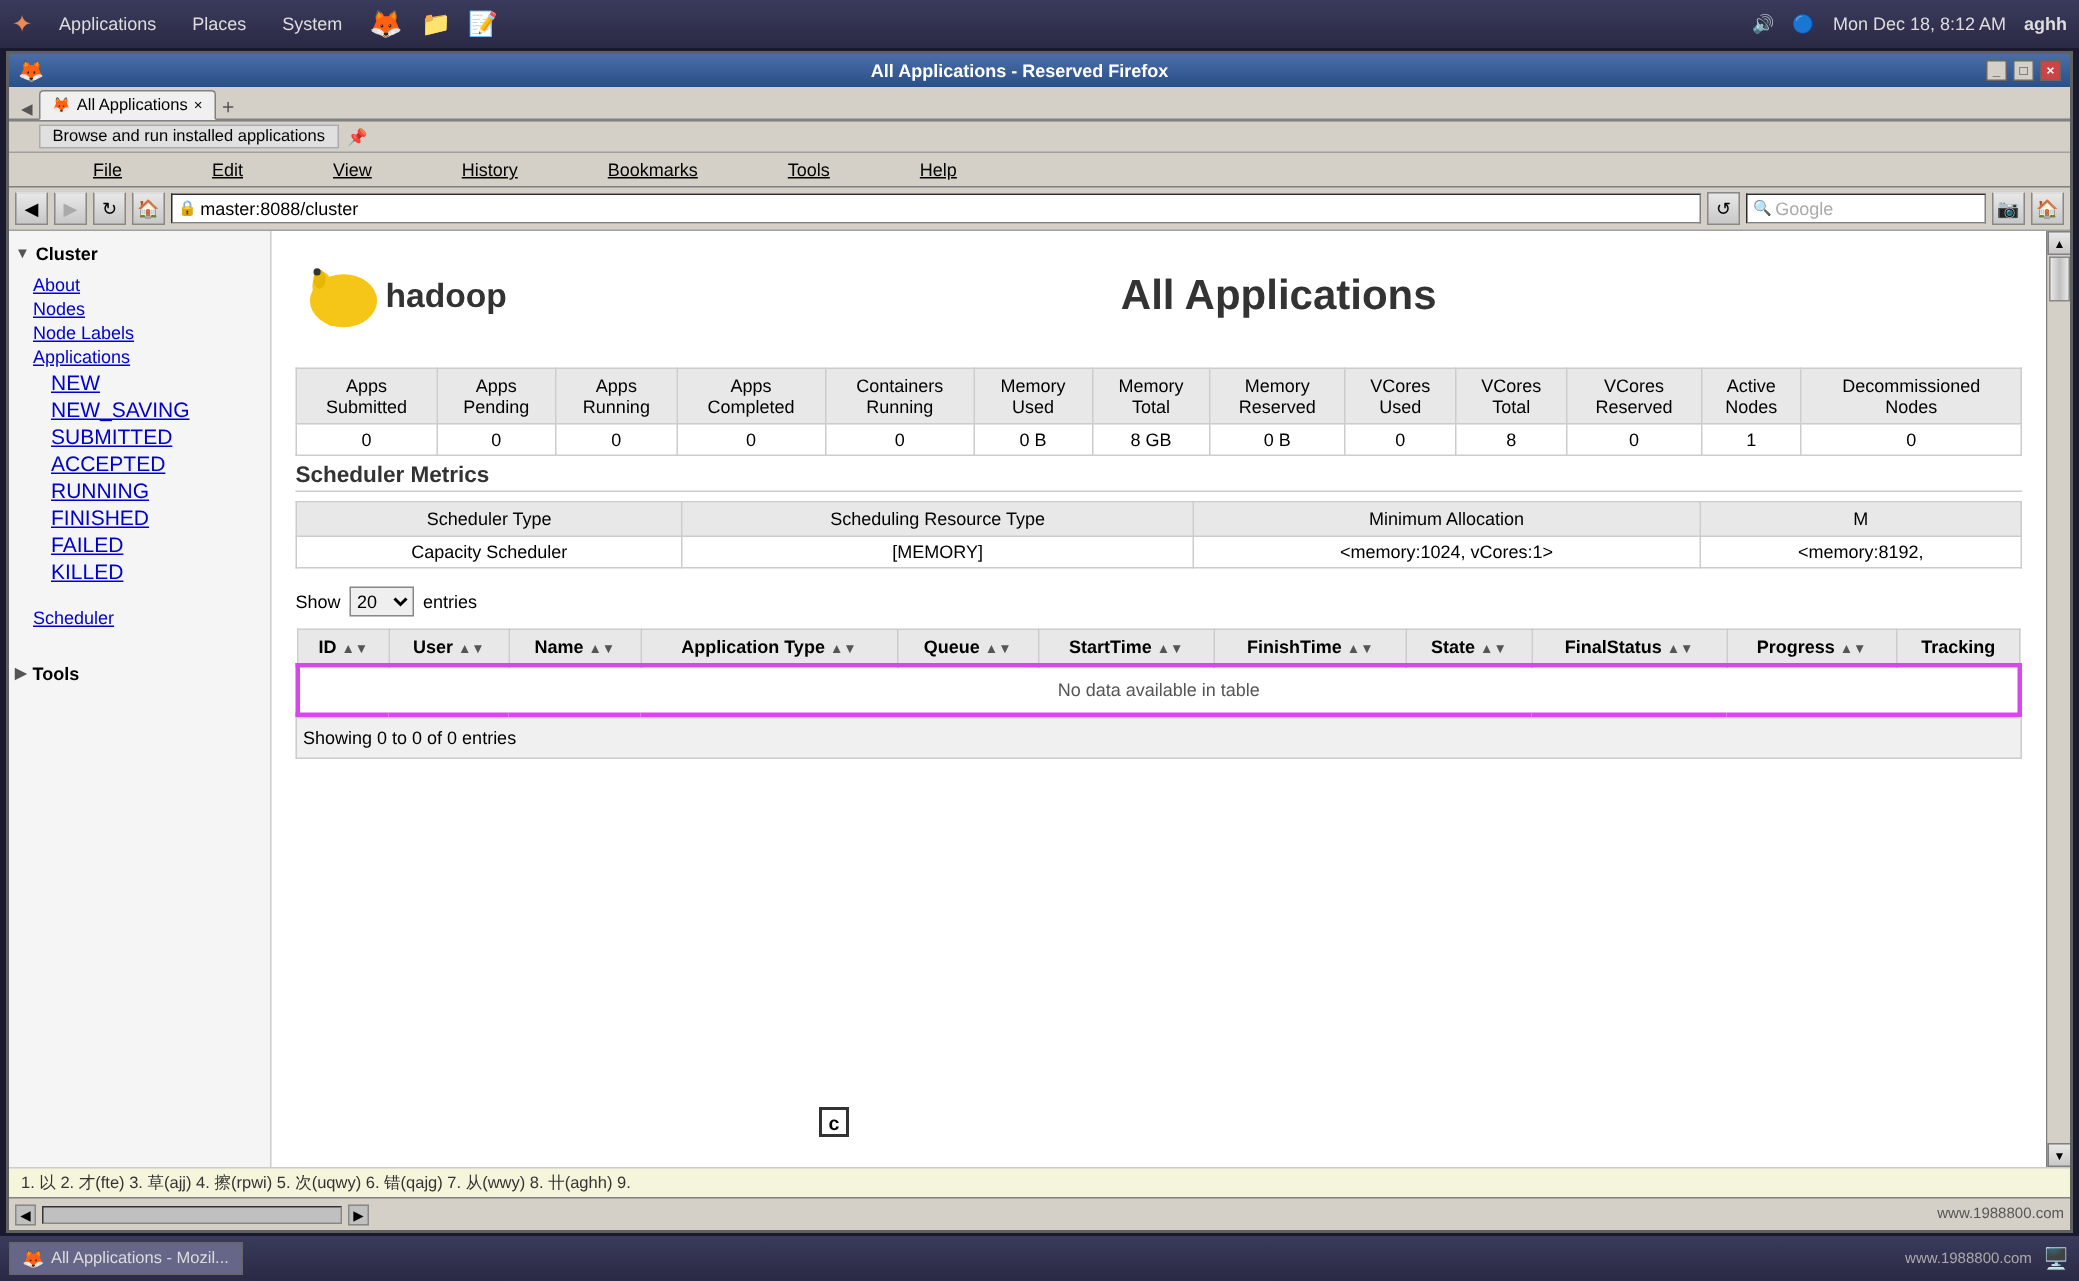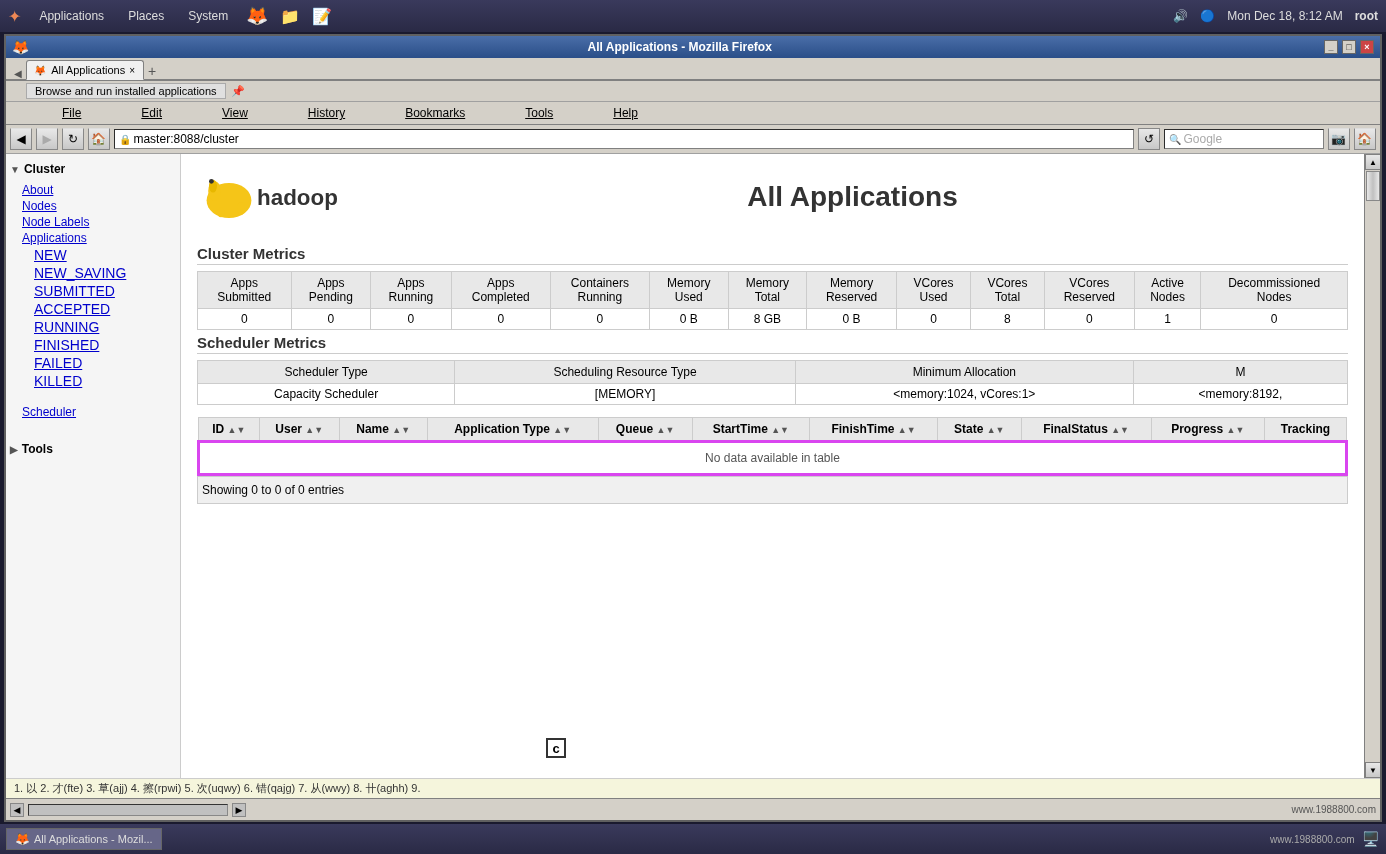--- a/index.html
+++ b/index.html
@@ -381,29 +381,29 @@
     <span class="os-menu-item">Places</span>
     <span class="os-menu-item">System</span>
     <span style="font-size:18px; cursor:pointer;">🦊</span>
     <span style="font-size:16px; cursor:pointer;">📁</span>
     <span style="font-size:16px; cursor:pointer;">📝</span>
   </div>
   <div class="os-topbar-right">
     <span>🔊</span>
     <span>🔵</span>
     <span>Mon Dec 18,  8:12 AM</span>
-    <span style="font-weight:bold;">root</span>
+    <span style="font-weight:bold;">aghh</span>
   </div>
 </div>
 
 <div style="margin: 2px 4px; border: 2px solid #606060; height: calc(854px - 36px - 30px); display: flex; flex-direction: column;">
 
   <div class="browser-titlebar">
     <span style="font-size:14px; margin-right:6px;">🦊</span>
-    <span class="browser-titlebar-title">All Applications - Mozilla Firefox</span>
+    <span class="browser-titlebar-title">All Applications - Reserved Firefox</span>
     <div class="browser-titlebar-controls">
       <div class="title-btn">_</div>
       <div class="title-btn">□</div>
       <div class="title-btn" style="background:#c44; color:white;">×</div>
     </div>
   </div>
 
   <div class="tab-bar">
     <div style="font-size:10px; color:#555; padding: 0 4px; cursor:pointer;">◀</div>
     <div class="browser-tab active">
@@ -491,21 +491,20 @@
               <circle cx="18" cy="16" r="3" fill="#333"></circle>
               <ellipse cx="55" cy="50" rx="5" ry="8" fill="#f5c518"></ellipse>
               <ellipse cx="30" cy="55" rx="5" ry="6" fill="#f5c518"></ellipse>
 
               <text x="75" y="45" font-family="Arial" font-size="28" font-weight="bold" fill="#333">hadoop</text>
             </svg>
 
             <div class="hadoop-title">All Applications</div>
           </div>
 
-          <div class="section-header">Cluster Metrics</div>
           <table class="metrics-table">
             <thead>
               <tr>
                 <th>Apps<br>Submitted</th>
                 <th>Apps<br>Pending</th>
                 <th>Apps<br>Running</th>
                 <th>Apps<br>Completed</th>
                 <th>Containers<br>Running</th>
                 <th>Memory<br>Used</th>
                 <th>Memory<br>Total</th>
@@ -549,20 +548,29 @@
             <tbody>
               <tr>
                 <td>Capacity Scheduler</td>
                 <td>[MEMORY]</td>
                 <td>&lt;memory:1024, vCores:1&gt;</td>
                 <td>&lt;memory:8192,</td>
               </tr>
             </tbody>
           </table>
 
+          <div class="show-entries">
+            <span>Show</span>
+            <select>
+              <option>20</option>
+              <option>50</option>
+              <option>100</option>
+            </select>
+            <span>entries</span>
+          </div>
 
           <table class="apps-table">
             <thead>
               <tr>
                 <th>ID <span class="sort-arrows">▲▼</span></th>
                 <th>User <span class="sort-arrows">▲▼</span></th>
                 <th>Name <span class="sort-arrows">▲▼</span></th>
                 <th>Application Type <span class="sort-arrows">▲▼</span></th>
                 <th>Queue <span class="sort-arrows">▲▼</span></th>
                 <th>StartTime <span class="sort-arrows">▲▼</span></th>

